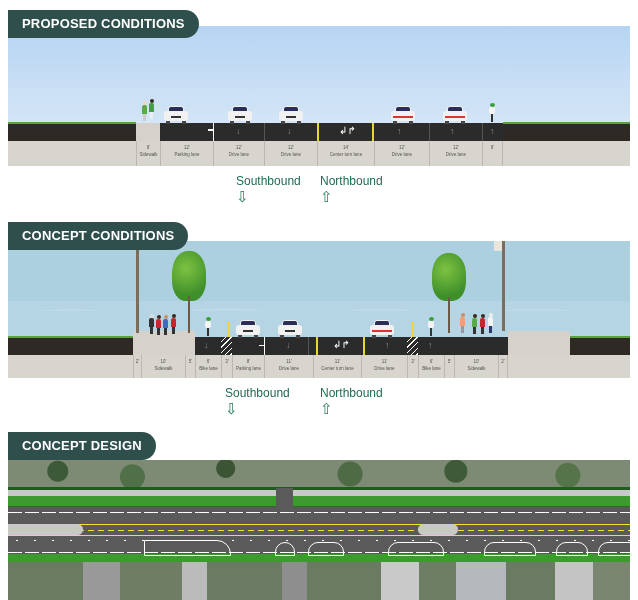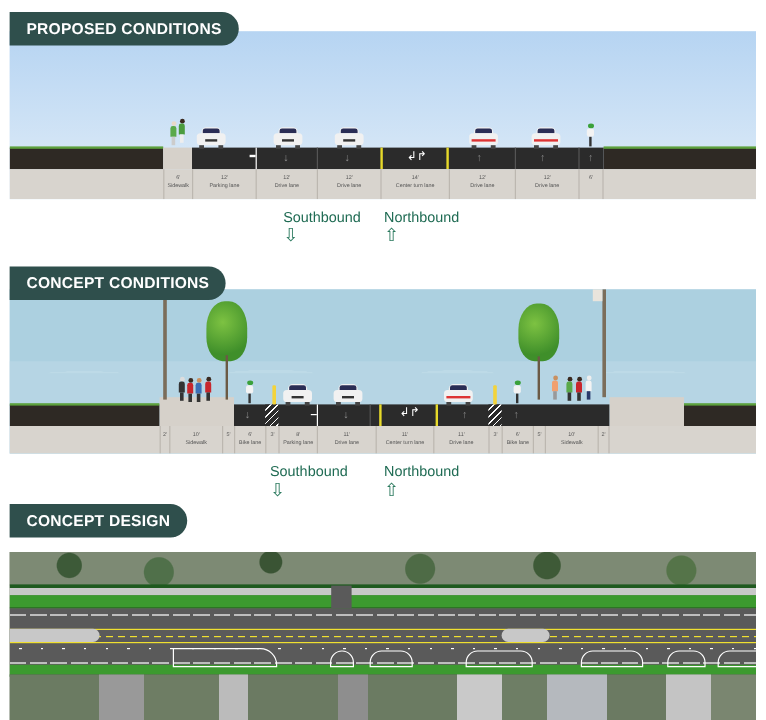--- a/index.html
+++ b/index.html
@@ -303,21 +303,21 @@
     <div class="lanecell" style="left:446px;width:44px;height:23px;"><span class="w">10'</span><span>Sidewalk</span></div>
     <div class="lanecell" style="left:490px;width:10px;height:23px;border-right:1px solid #bcb7b0;">
         <span class="w">2'</span>
       </div>
   </div>
 </div>
 
 <div class="dir" style="left:225px;top:386px;width:80px;"><span>Southbound</span><span class="ar">⇩</span></div>
 <div class="dir" style="left:320px;top:386px;width:84px;"><span>Northbound</span><span class="ar">⇧</span></div>
 
-<div class="pill" style="top:420px;">CONCEPT DESIGN</div>
+<div class="pill" style="top:432px;">CONCEPT DESIGN</div>
 
 <div class="aerial">
   <div class="trees-bg" style="top:0;"></div>
   <div class="band" style="top:27px;height:3px;background:#1f5a1f;"></div>
   <div class="band" style="top:30px;height:6px;background:#c8c8c8;"></div>
   <div class="band" style="top:36px;height:10px;background:#3c9a2f;border-bottom:1px solid #2a6d22;"></div>
   <div class="band" style="top:47px;height:47px;background:#5a5a5a;"></div>
   <div class="band" style="top:52px;height:1px;background:repeating-linear-gradient(90deg,#fff 0 14px,transparent 14px 17px);"></div>
   <div class="band" style="top:64px;height:1px;background:#f0e030;"></div>
   <div class="band" style="top:70px;height:1px;background:repeating-linear-gradient(90deg,#f0e030 0 6px,transparent 6px 10px);"></div>

